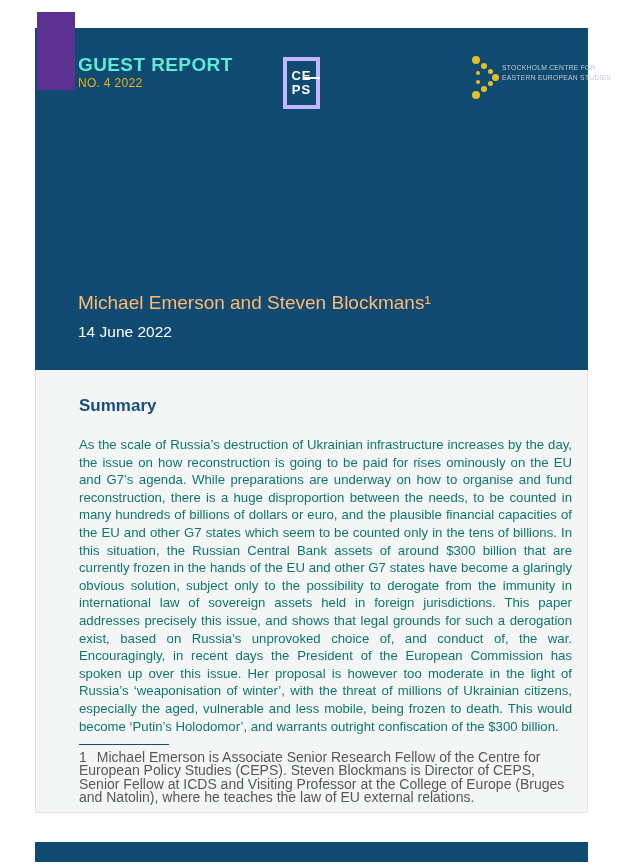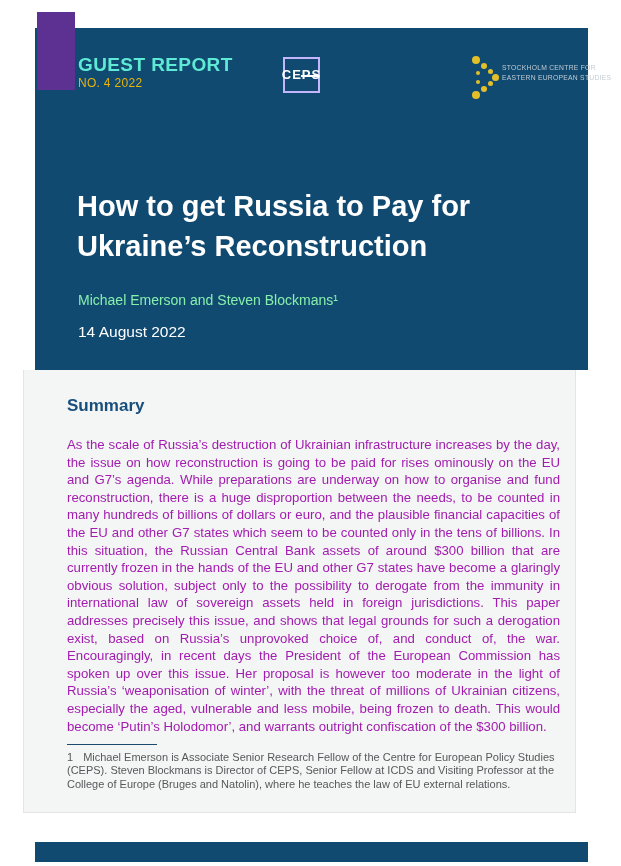--- a/index.html
+++ b/index.html
@@ -14,48 +14,48 @@
   
   .purple-square { position:absolute; left:37px; top:12px; width:38px; height:78px; background:#5C3191; z-index:3; }
 
   
   .header { position:absolute; left:35px; top:28px; width:553px; height:342px; background:#114A70; z-index:2; }
 
   .report-type { position:absolute; left:43px; top:26px; color:#5eead4; font-size:19px; font-weight:bold; letter-spacing:.4px; }
   .report-no   { position:absolute; left:43px; top:48px; color:#eab308; font-size:12px; letter-spacing:.3px; }
 
   
-  .ceps-box { position:absolute; left:248px; top:29px; width:37px; height:36px; border:2px solid #c4b5fd;
-              display:flex; flex-direction:row; align-items:center; justify-content:center; }
+  .ceps-box { position:absolute; left:248px; top:29px; width:37px; height:52px; border:4px solid #c4b5fd;
+              display:flex; flex-direction:column; align-items:center; justify-content:center; }
   .ceps-box .row { color:#ffffff; font-size:13px; font-weight:bold; line-height:14px; letter-spacing:1px; }
   .ceps-line { position:absolute; left:16px; top:16px; width:17px; height:1.5px; background:#ffffff; }
 
   
   .sceeus-wordmark { position:absolute; left:293px; top:26px; color:#ffffff; font-size:31px; font-weight:bold; letter-spacing:.5px; }
   .dots { position:absolute; left:437px; top:27px; width:30px; height:40px; }
   .dots i { position:absolute; background:#E4C028; border-radius:50%; display:block; }
   .tagline { position:absolute; left:467px; top:35px; color:#C2CCD3; font-size:7.5px; line-height:9.6px;
              letter-spacing:.3px; transform:scaleX(.9); transform-origin:left top; white-space:nowrap; }
 
   .kicker { position:absolute; left:43px; top:72px; color:#D9A83C; font-size:11px; font-weight:bold; letter-spacing:.3px; }
 
   .title-line1 { position:absolute; left:42px; top:100px; width:510px; color:#ffffff; font-size:29px; font-weight:bold; line-height:40px; }
   .title-line2 { position:absolute; left:42px; top:158px; width:480px; color:#ffffff; font-size:29px; font-weight:bold; line-height:40px; }
 
-  .authors { position:absolute; left:43px; top:264px; color:#86efac; font-size:14px; }
+  .authors { position:absolute; left:43px; top:264px; color:#fdba74; font-size:19px; }
   .pubdate { position:absolute; left:43px; top:295px; color:#ffffff; font-size:15.5px; }
 
   
-  .panel { position:absolute; left:23px; top:370px; width:553px; height:443px; background:#F4F5F5; border:1px solid #E5E5E5; border-top:none; z-index:1; }
+  .panel { position:absolute; left:35px; top:370px; width:553px; height:443px; background:#F4F5F5; border:1px solid #E5E5E5; border-top:none; z-index:1; }
   .summary-heading { position:absolute; left:43px; top:26px; color:#174E7C; font-size:17px; font-weight:bold; }
-  .summary-body { position:absolute; left:43px; top:66px; width:493px; color:#a21caf; font-size:13.2px; line-height:17.6px; text-align:justify; }
+  .summary-body { position:absolute; left:43px; top:66px; width:493px; color:#0f766e; font-size:13.2px; line-height:17.6px; text-align:justify; }
   .coop-note { position:absolute; left:43px; top:341px; width:493px; color:#55565A; font-size:13.2px; font-style:italic; }
 
   .footnote-rule { position:absolute; left:43px; top:374px; width:90px; height:0; border-top:1.5px solid #1C4A6E; }
-  .footnote { position:absolute; left:43px; top:381px; width:500px; color:#57585A; font-size:11px; line-height:13.4px; }
+  .footnote { position:absolute; left:43px; top:381px; width:500px; color:#57585A; font-size:14px; line-height:13.4px; }
   .footnote .marker { margin-right:10px; }
 
   
   .footer-bar { position:absolute; left:35px; top:842px; width:553px; height:20px; background:#114A70; }
 </style>
 </head>
 <body>
 
 <div class="page">
 
@@ -83,24 +83,23 @@
       <i style="left:4px; top:16px; width:4px; height:4px;"></i>
       <i style="left:4px; top:25px; width:4px; height:4px;"></i>
     </div>
 
     <div class="tagline">
       <div>STOCKHOLM CENTRE FOR</div>
       <div>EASTERN EUROPEAN STUDIES</div>
     </div>
 
 
-    <div class="title-line2">How to get Russia to Pay for Ukraine’s Reconstruction</div>
 
     <div class="authors">Michael Emerson and Steven Blockmans¹</div>
-    <div class="pubdate">14 August 2022</div>
+    <div class="pubdate">14 June 2022</div>
   </div>
 
   <div class="panel">
     <div class="summary-heading">Summary</div>
     <div class="summary-body">As the scale of Russia’s destruction of Ukrainian infrastructure increases by the day, the issue on how reconstruction is going to be paid for rises ominously on the EU and G7’s agenda. While preparations are underway on how to organise and fund reconstruction, there is a huge disproportion between the needs, to be counted in many hundreds of billions of dollars or euro, and the plausible financial capacities of the EU and other G7 states which seem to be counted only in the tens of billions. In this situation, the Russian Central Bank assets of around $300 billion that are currently frozen in the hands of the EU and other G7 states have become a glaringly obvious solution, subject only to the possibility to derogate from the immunity in international law of sovereign assets held in foreign jurisdictions. This paper addresses precisely this issue, and shows that legal grounds for such a derogation exist, based on Russia’s unprovoked choice of, and conduct of, the war. Encouragingly, in recent days the President of the European Commission has spoken up over this issue. Her proposal is however too moderate in the light of Russia’s ‘weaponisation of winter’, with the threat of millions of Ukrainian citizens, especially the aged, vulnerable and less mobile, being frozen to death. This would become ‘Putin’s Holodomor’, and warrants outright confiscation of the $300 billion.</div>
     <div class="footnote-rule"></div>
     <div class="footnote">
       <span class="marker">1</span><span>Michael Emerson is Associate Senior Research Fellow of the Centre for European Policy Studies (CEPS). Steven Blockmans is Director of CEPS, Senior Fellow at ICDS and Visiting Professor at the College of Europe (Bruges and Natolin), where he teaches the law of EU external relations.</span>
     </div>
   </div>

